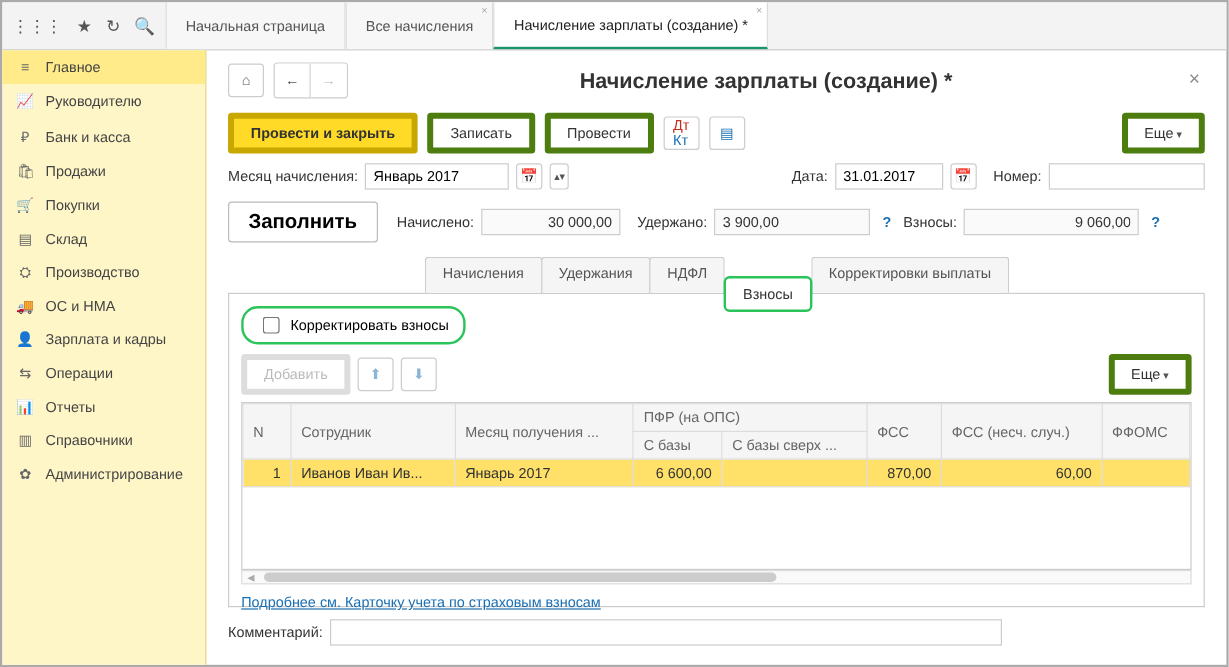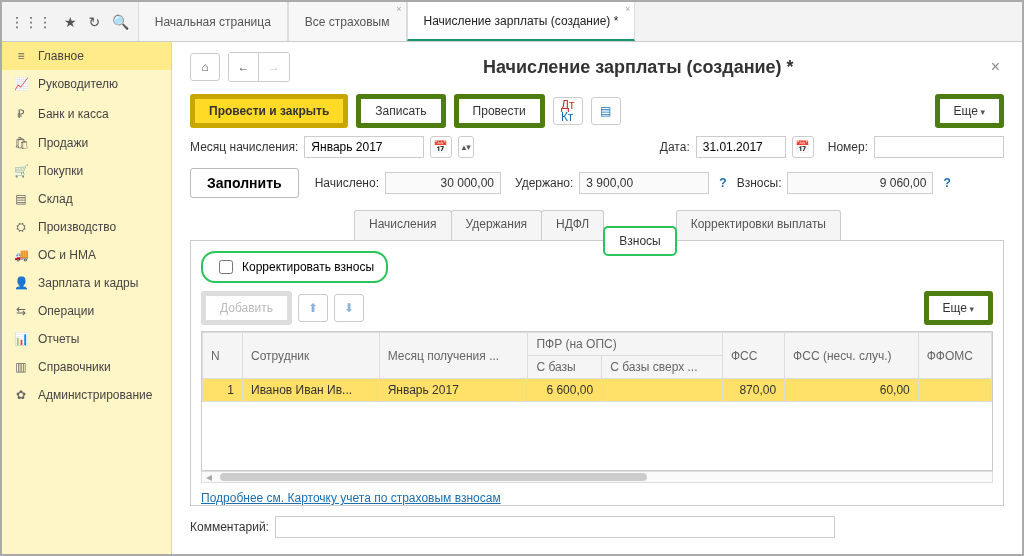--- a/index.html
+++ b/index.html
@@ -23,21 +23,21 @@
   .closex { font-size:16px; color:#888; cursor:pointer; padding:0 4px;}
   .toolbar { display:flex; align-items:center; gap:8px; margin-bottom:8px;}
   .btn { border:5px solid #4d7c0f; background:#fff; padding:5px 14px; border-radius:3px; cursor:pointer; color:#333;}
   .btn.primary { background:#ffdb27; border-color:#c8a800; font-weight:bold;}
   .btn.more::after { content:" ▾"; font-size:9px; color:#555;}
   .row { display:flex; align-items:center; gap:6px; margin-bottom:6px; flex-wrap:nowrap;}
   .label { color:#333; white-space:nowrap;}
   .input { border:1px solid #ccc; background:#fff; height:22px; padding:2px 6px; }
   .input.ro { background:#fafafa; color:#333;}
   .hint { color:#1a6fb3; font-weight:bold; cursor:pointer; padding:0 4px;}
-  .fillbtn { font-size:14px; font-weight:bold; padding:6px 16px; border:1px solid #bbb; background:#fff; border-radius:3px; cursor:pointer;}
+  .fillbtn { font-size:17px; font-weight:bold; padding:6px 16px; border:1px solid #bbb; background:#fff; border-radius:3px; cursor:pointer;}
   .tabs { display:flex; border-bottom:1px solid #ccc; margin-top:6px;justify-content:center;}
   .dtab { padding:6px 14px; border:1px solid #ccc; border-bottom:none; margin-right:-1px; background:#f5f5f5; color:#555; cursor:pointer; border-radius:3px 3px 0 0;}
   .dtab.active { background:#fff; border:2px solid #2ac45a; color:#333; border-radius:5px; position:relative; top:16px;}
   .panel { border:1px solid #ccc; border-top:none; padding:10px; flex:1; display:flex; flex-direction:column; min-height:0;}
   .check { display:inline-flex; align-items:center; gap:6px; border:2px solid #2ac45a; border-radius:14px; padding:4px 12px;}
   .check input { width:14px; height:14px; }
   .panel-toolbar { display:flex; align-items:center; gap:6px; margin-top:8px;}
   .grid { border:1px solid #ccc; margin-top:6px; background:#fff; min-height:140px;}
   .grid table { border-collapse:collapse; width:100%;}
   .grid th, .grid td { border:1px solid #ddd; padding:4px 8px; text-align:left; color:#333; font-size:12px;}
@@ -63,21 +63,21 @@
     <div class="topicons">
       <span>⋮⋮⋮</span>
       <span>★</span>
       <span>↻</span>
       <span>🔍</span>
     </div>
     <div class="tab">
         <span>Начальная страница</span>
       </div>
     <div class="tab">
-      <span>Все страховым</span>
+      <span>Все начисления</span>
       <span class="close">×</span>
     </div>
     <div class="tab active">
       <span>Начисление зарплаты (создание) *</span>
       <span class="close">×</span>
     </div>
   </div>
 
   <div class="main">
     <div class="sidebar">

